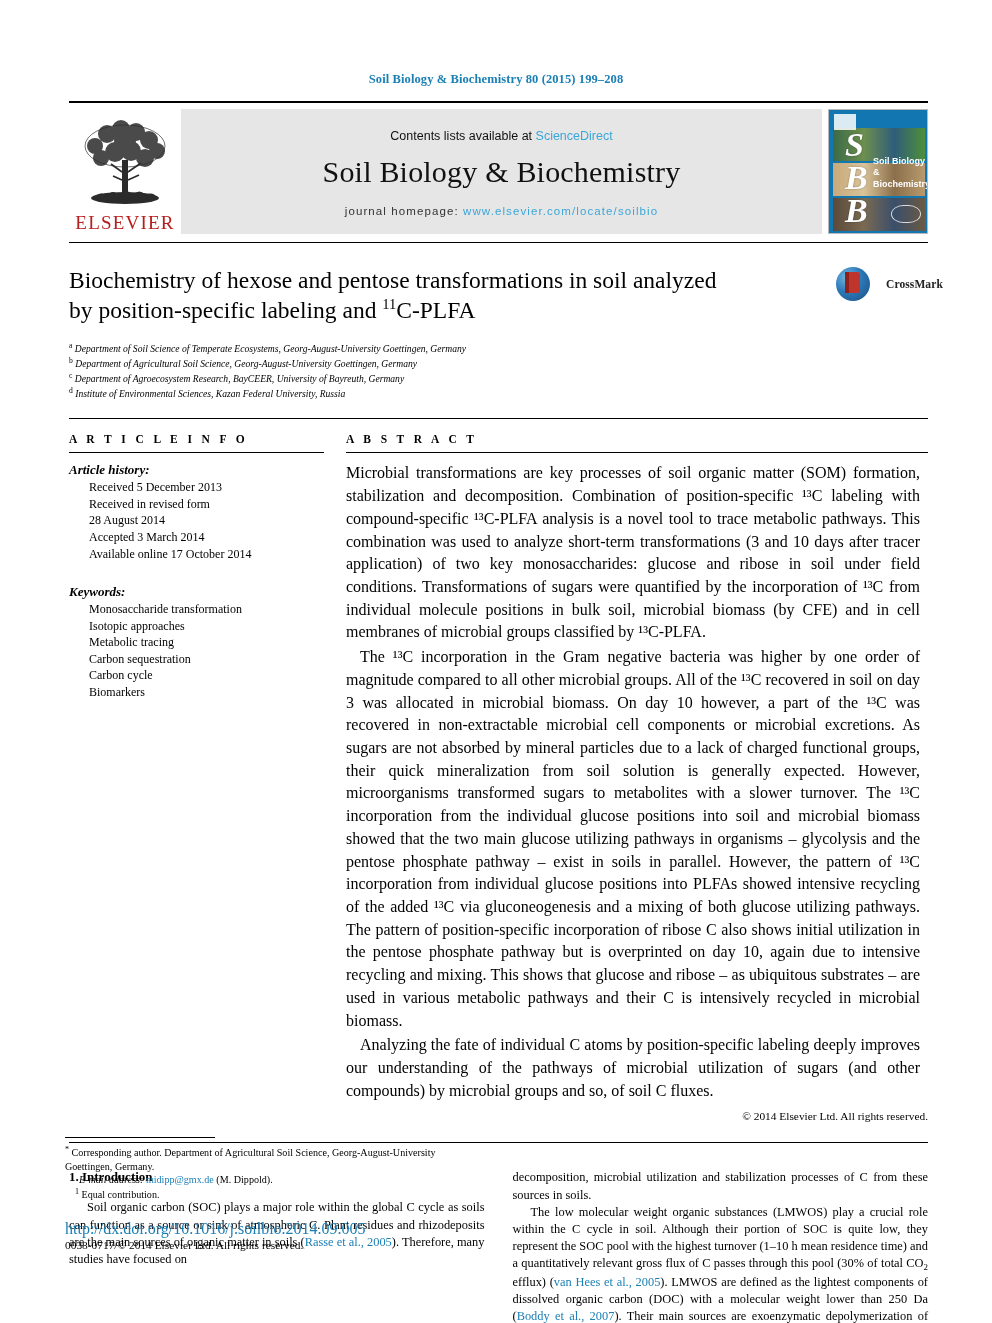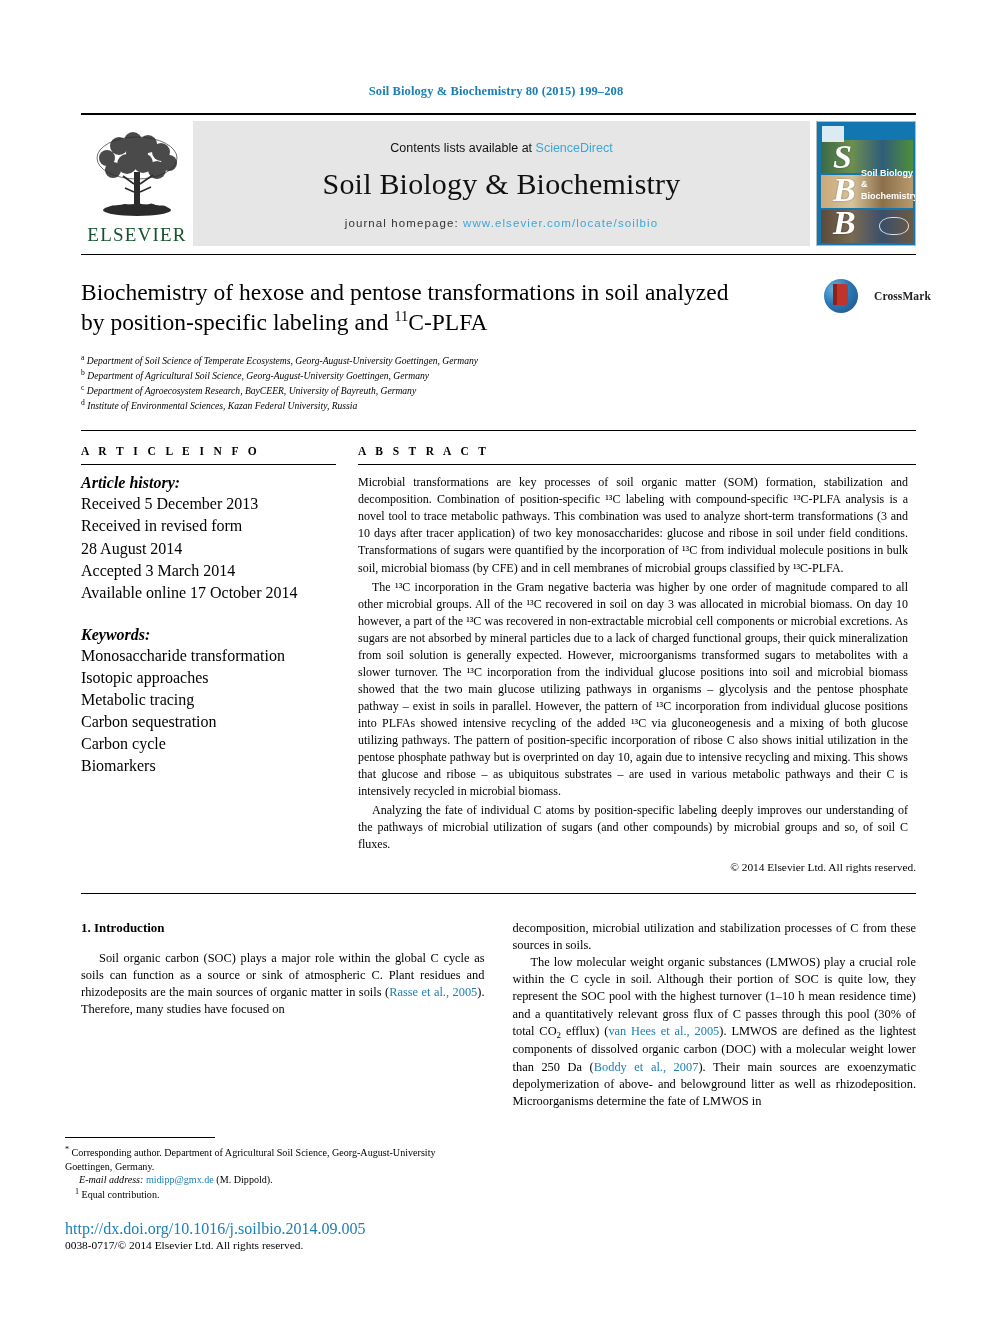--- a/index.html
+++ b/index.html
@@ -6,21 +6,21 @@
   html, body { margin: 0; padding: 0; }
   body {
     width: 992px;
     height: 1323px;
     background: #ffffff;
     font-family: "Liberation Serif", serif;
     color: #000000;
     position: relative;
     overflow: hidden;
   }
-  .page { position: relative; width: 992px; height: 1323px; padding: 16px; border-radius: 28px; }
+  .page { position: relative; width: 992px; height: 1323px; padding: 4px; border-radius: 28px; }
 
   
   .running-head {
     text-align: center;
     color: #1a7fb5;
     font-family: "Liberation Serif", serif;
     font-weight: bold;
     font-size: 12.5px;
     padding-top: 68px;
     letter-spacing: 0.1px;
@@ -42,21 +42,21 @@
     flex-direction: column;
     align-items: center;
     justify-content: flex-end;
     padding-bottom: 2px;
   }
   .tree-svg { display:block; }
   .elsevier-word {
     font-family: "Liberation Serif", serif;
     font-size: 19px;
     letter-spacing: 1.2px;
-    color: #14532d;
+    color: #b91c1c;
     font-weight: normal;
     line-height: 1;
     margin-top: 1px;
   }
   .masthead-center {
     flex: 1 1 auto;
     background: #e6e6e6;
     display: flex;
     flex-direction: column;
     align-items: center;
@@ -183,26 +183,26 @@
   .col-abstract { flex: 1 1 auto; }
   .sec-head {
     font-family: "Liberation Serif", serif;
     font-weight: bold;
     font-size: 11.5px;
     letter-spacing: 3.4px;
     margin-bottom: 7px;
   }
   .hr-sec { border-top: 1px solid #000; margin-bottom: 9px; }
   .info-sub {
-    font-style: italic; font-size: 16px; font-weight: bold; margin-bottom: 1px;
-  }
-  .info-line { font-size: 16px; line-height: 1.38; }
+    font-style: italic; font-size: 13px; font-weight: bold; margin-bottom: 1px;
+  }
+  .info-line { font-size: 12px; line-height: 1.38; margin-left: 20px; }
   .info-gap { height: 22px; }
   .abs-p {
-    font-size: 12px;
+    font-size: 16px;
     line-height: 1.42;
     text-align: justify;
     margin: 0 8px 0 0;
     text-indent: 0;
   }
   .abs-p.indent { text-indent: 14px; margin-top: 2px; }
   .copyright {
     text-align: right; font-size: 11.4px; margin-top: 8px; font-weight: normal;
   }
 

